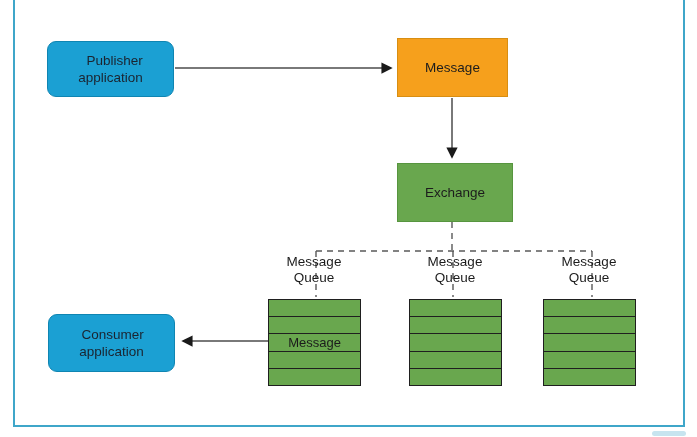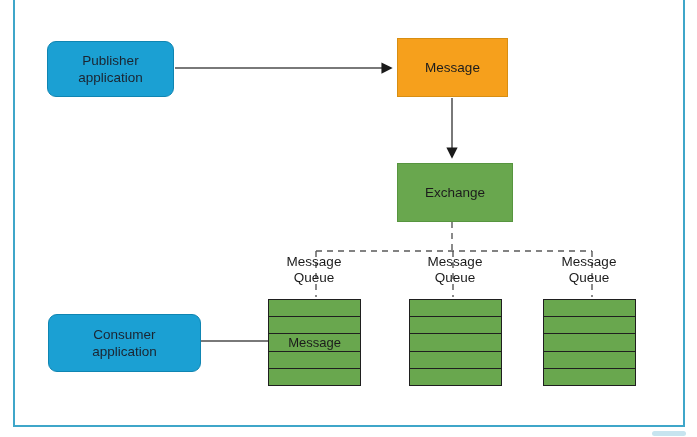--- a/index.html
+++ b/index.html
@@ -20,30 +20,30 @@
   .pointer-artifact {
     position: absolute; left: 652px; top: 431px; width: 34px; height: 5px;
     background: rgba(130, 195, 220, 0.45); border-radius: 3px;
   }
   
   svg.connectors { position: absolute; left: 0; top: 0; width: 697px; height: 437px; }
   
   .node {
     position: absolute;
     display: flex; align-items: center; justify-content: center;
-    text-align: center; white-space: pre-line;
+    text-align: right; white-space: pre-line;
     color: #1B2430; font-size: 13.5px; line-height: 17px;
   }
   .node-app {
     background: #1BA0D3;
     border: 1px solid #0F85B2;
     border-radius: 9px;
   }
   .node-publisher { left: 47px; top: 41px;  width: 127px; height: 56px; }
-  .node-consumer  { left: 48px; top: 314px; width: 153px; height: 58px; }
+  .node-consumer  { left: 48px; top: 314px; width: 127px; height: 58px; }
   .node-message {
     left: 397px; top: 38px; width: 111px; height: 59px;
     background: #F6A01C; border: 1px solid #D88E12; color: #1C1C1C;
   }
   .node-exchange {
     left: 397px; top: 163px; width: 116px; height: 59px;
     background: #69A74E; border: 1px solid #57953F; color: #1C1C1C;
   }
   
   .queue-label {

